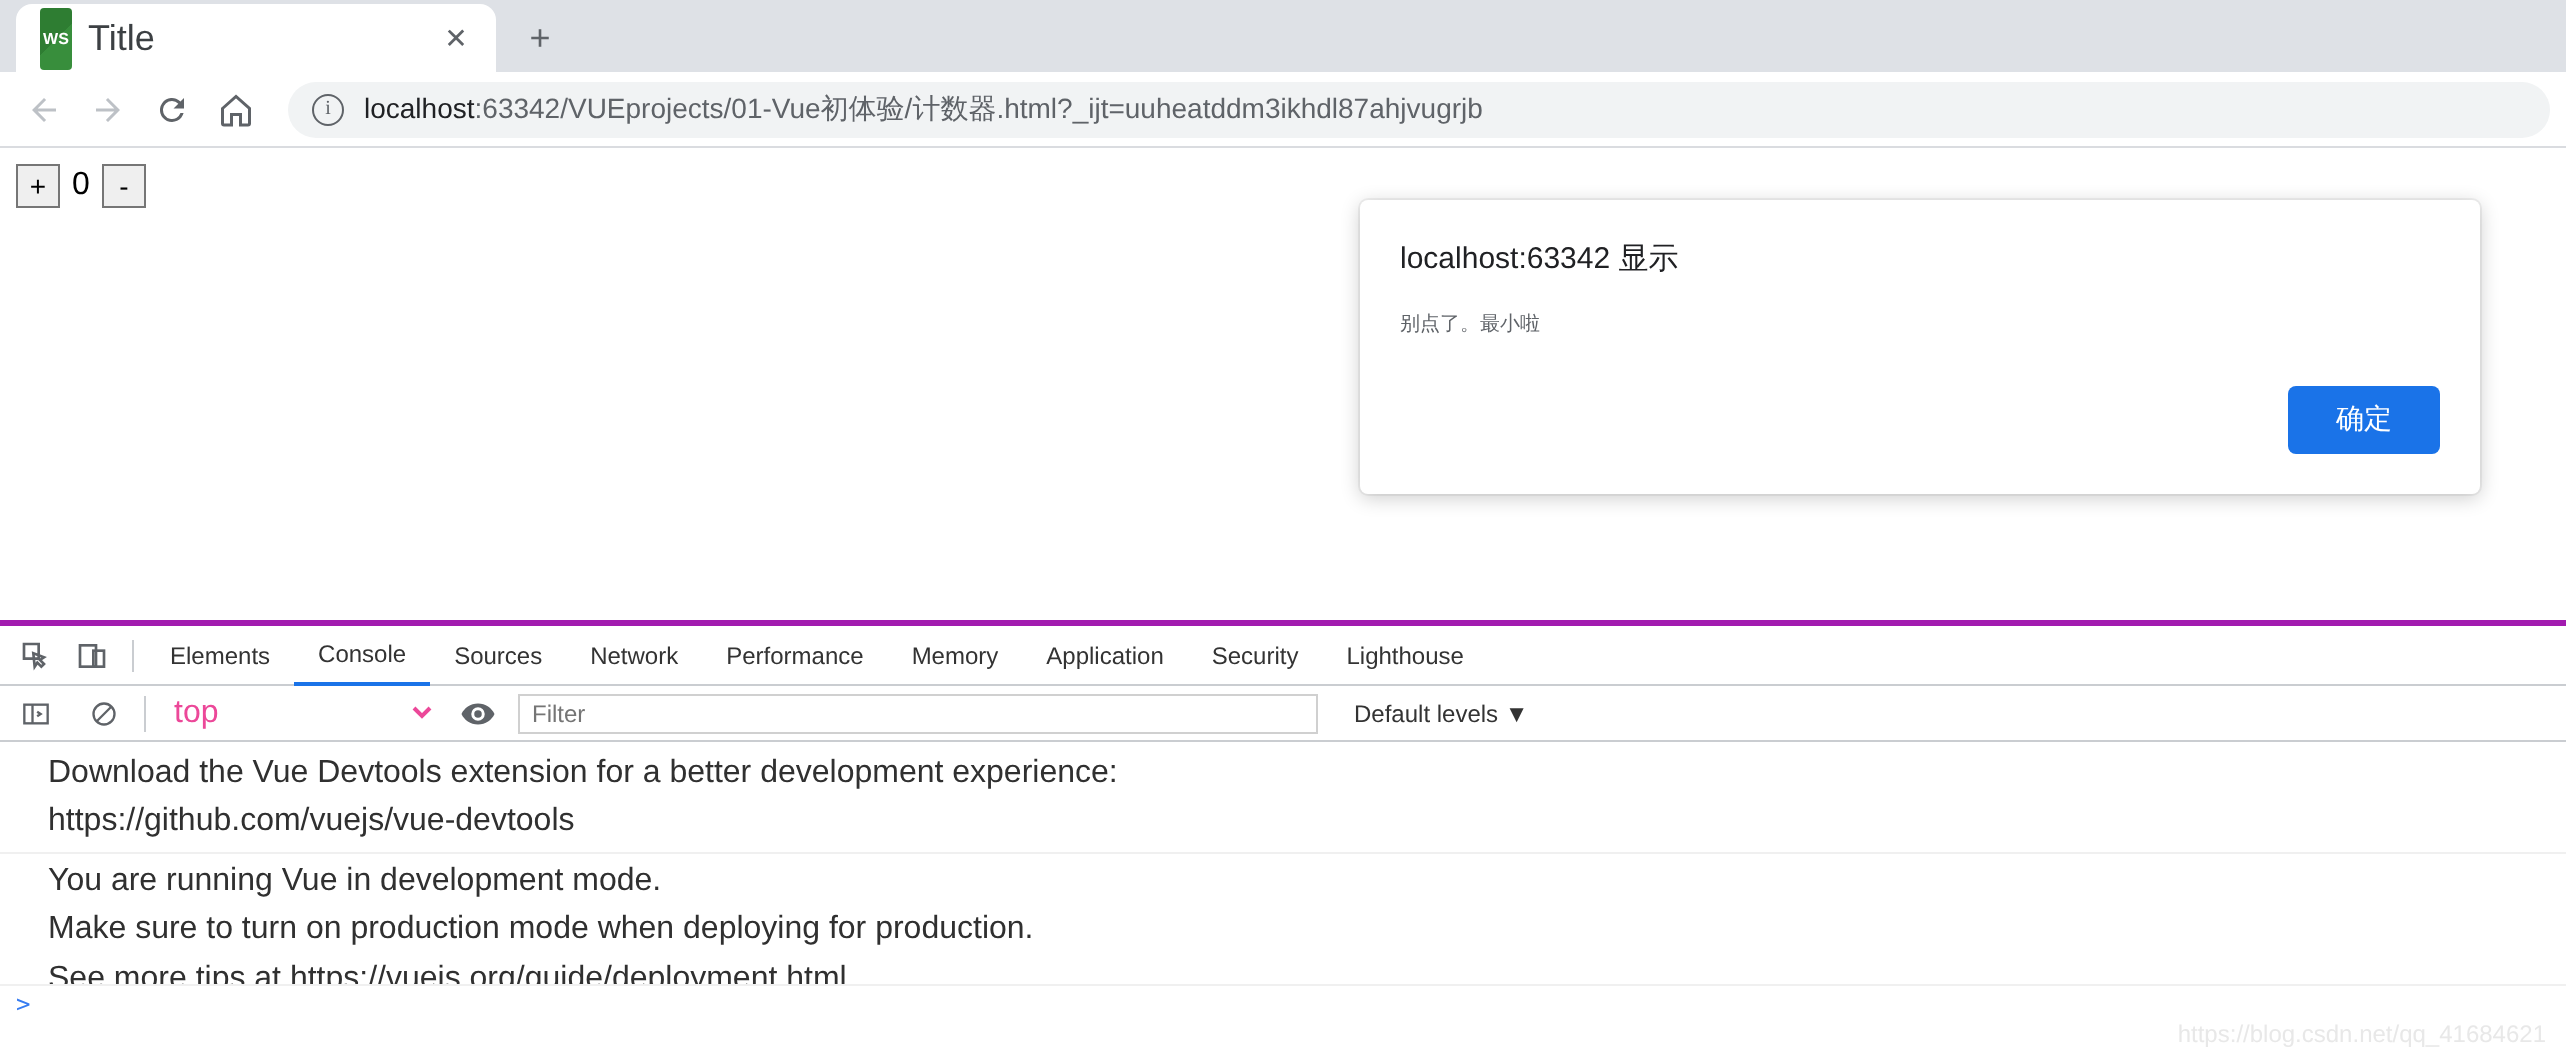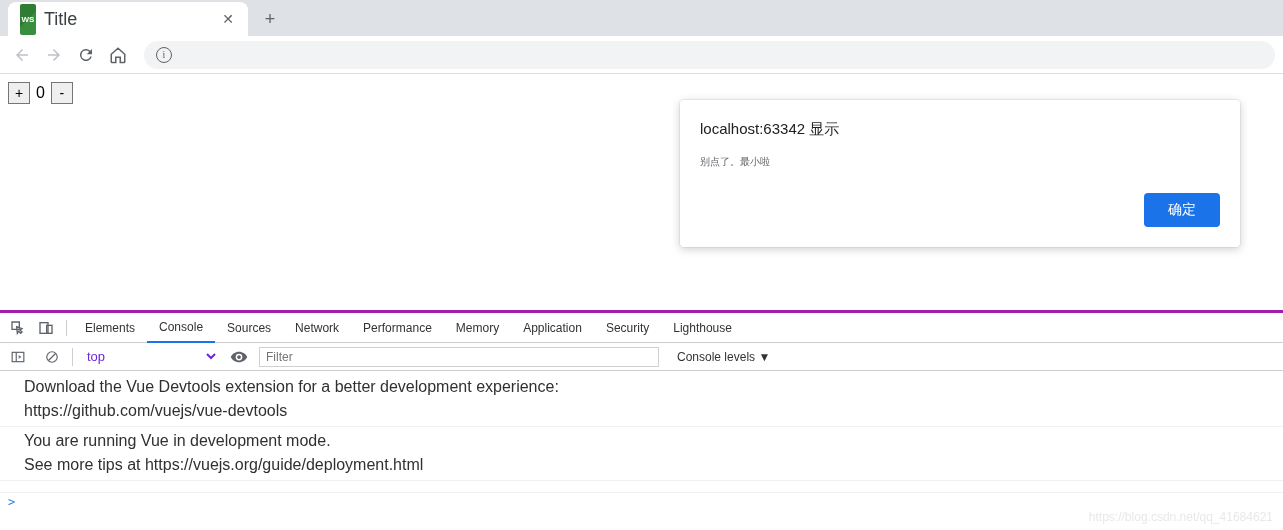--- a/index.html
+++ b/index.html
@@ -38,21 +38,21 @@
     
     
     .devtools { border-top: 3px solid #a21caf; height: 201px; display: flex; flex-direction: column; background: #fff; }
     .devtools-tabs { height: 30px; display: flex; align-items: center; border-bottom: 1px solid #cacdd1; padding: 0 4px; gap: 0; }
     .dt-icon-btn { width: 28px; height: 28px; display: flex; align-items: center; justify-content: center; cursor: pointer; color: #5f6368; }
     .dt-sep { width: 1px; height: 16px; background: #cacdd1; margin: 0 6px; }
     .dt-tab { padding: 0 12px; height: 30px; display: flex; align-items: center; font-size: 12px; color: #333; cursor: pointer; }
     .dt-tab.active { color: #333; border-bottom: 2px solid #1a73e8; }
     
     .devtools-toolbar { height: 28px; display: flex; align-items: center; border-bottom: 1px solid #cacdd1; padding: 0 4px; gap: 6px; }
-    .dt-select { border: none; background: transparent; font-size: 13px; color: #6d28d9; padding: 2px 4px; min-width: 140px; }
+    .dt-select { border: none; background: transparent; font-size: 16px; color: #ec4899; padding: 2px 4px; min-width: 140px; }
     .dt-select-wrap { display: flex; align-items: center; border-left: 1px solid #cacdd1; padding-left: 6px; height: 18px; }
     .dt-filter { flex: 0 0 400px; height: 20px; border: 1px solid #d0d0d0; padding: 0 6px; font-size: 12px; }
     .dt-levels { font-size: 12px; color: #333; margin-left: 12px; cursor: pointer; }
     .eye-icon { width: 18px; height: 18px; }
     
     .console-output { flex: 1; padding: 4px 0; font-family: Menlo, Consolas, monospace; font-size: 16px; color: #303030; overflow: auto; }
     .console-line { padding: 1px 24px; line-height: 1.4; }
     .console-group { border-bottom: 1px solid #f0f0f0; padding-bottom: 2px; margin-bottom: 2px; }
     .console-link { color: #303030; }
     .console-prompt { padding: 2px 8px; color: #367cf1; font-family: Menlo, Consolas, monospace; font-size: 12px; border-top: 1px solid #f0f0f0; }
@@ -89,20 +89,23 @@
         <path fill="currentColor" d="M17.65 6.35A8 8 0 1 0 19.73 14h-2.08A6 6 0 1 1 12 6a5.9 5.9 0 0 1 4.22 1.78L13 11h7V4z"></path>
       </svg>
   </div>
   <div class="nav-btn">
     <svg width="18" height="18" viewBox="0 0 24 24">
         <path fill="none" stroke="currentColor" stroke-width="2" d="M3 11l9-8 9 8v10a1 1 0 0 1-1 1h-5v-7h-6v7H4a1 1 0 0 1-1-1z"></path>
       </svg>
   </div>
   <div class="address-bar">
     <span class="info-icon">i</span>
+    <span class="url">
+      <span class="url-host">localhost</span><span class="url-path">:63342</span><span class="url-path">/VUEprojects/01-Vue初体验/计数器.html?_ijt=uuheatddm3ikhdl87ahjvugrjb</span>
+    </span>
   </div>
 </div>
 
 <div class="page-content">
   <div class="counter">
     <button>+</button>
     <span class="counter-value">0</span>
     <button>-</button>
   </div>
 </div>
@@ -158,29 +161,30 @@
       <select class="dt-select">
         <option>top</option>
       </select>
     </div>
     <div class="dt-icon-btn">
       <svg class="eye-icon" viewBox="0 0 24 24">
           <path fill="currentColor" d="M12 5C7 5 2.7 8.1 1 12c1.7 3.9 6 7 11 7s9.3-3.1 11-7c-1.7-3.9-6-7-11-7zm0 11.5A4.5 4.5 0 1 1 12 7.5a4.5 4.5 0 0 1 0 9zm0-7a2.5 2.5 0 1 0 0 5 2.5 2.5 0 0 0 0-5z"></path>
         </svg>
     </div>
     <input class="dt-filter" placeholder="Filter" style="">
-    <span class="dt-levels">Console levels ▼</span>
+    <span class="dt-levels">Default levels ▼</span>
   </div>
 
   <div class="console-output">
     <div class="console-group">
       <div class="console-line">Download the Vue Devtools extension for a better development experience:</div>
       <div class="console-line"><a class="console-link">https://github.com/vuejs/vue-devtools</a></div>
     </div>
     <div class="console-group">
       <div class="console-line">You are running Vue in development mode.</div>
+      <div class="console-line">Make sure to turn on production mode when deploying for production.</div>
       <div class="console-line"><span>See more tips at </span><a class="console-link">https://vuejs.org/guide/deployment.html</a></div>
     </div>
   </div>
   <div class="console-prompt">&gt;</div>
 </div>
 
 <div class="watermark">https://blog.csdn.net/qq_41684621</div>
 
 </body></html>

